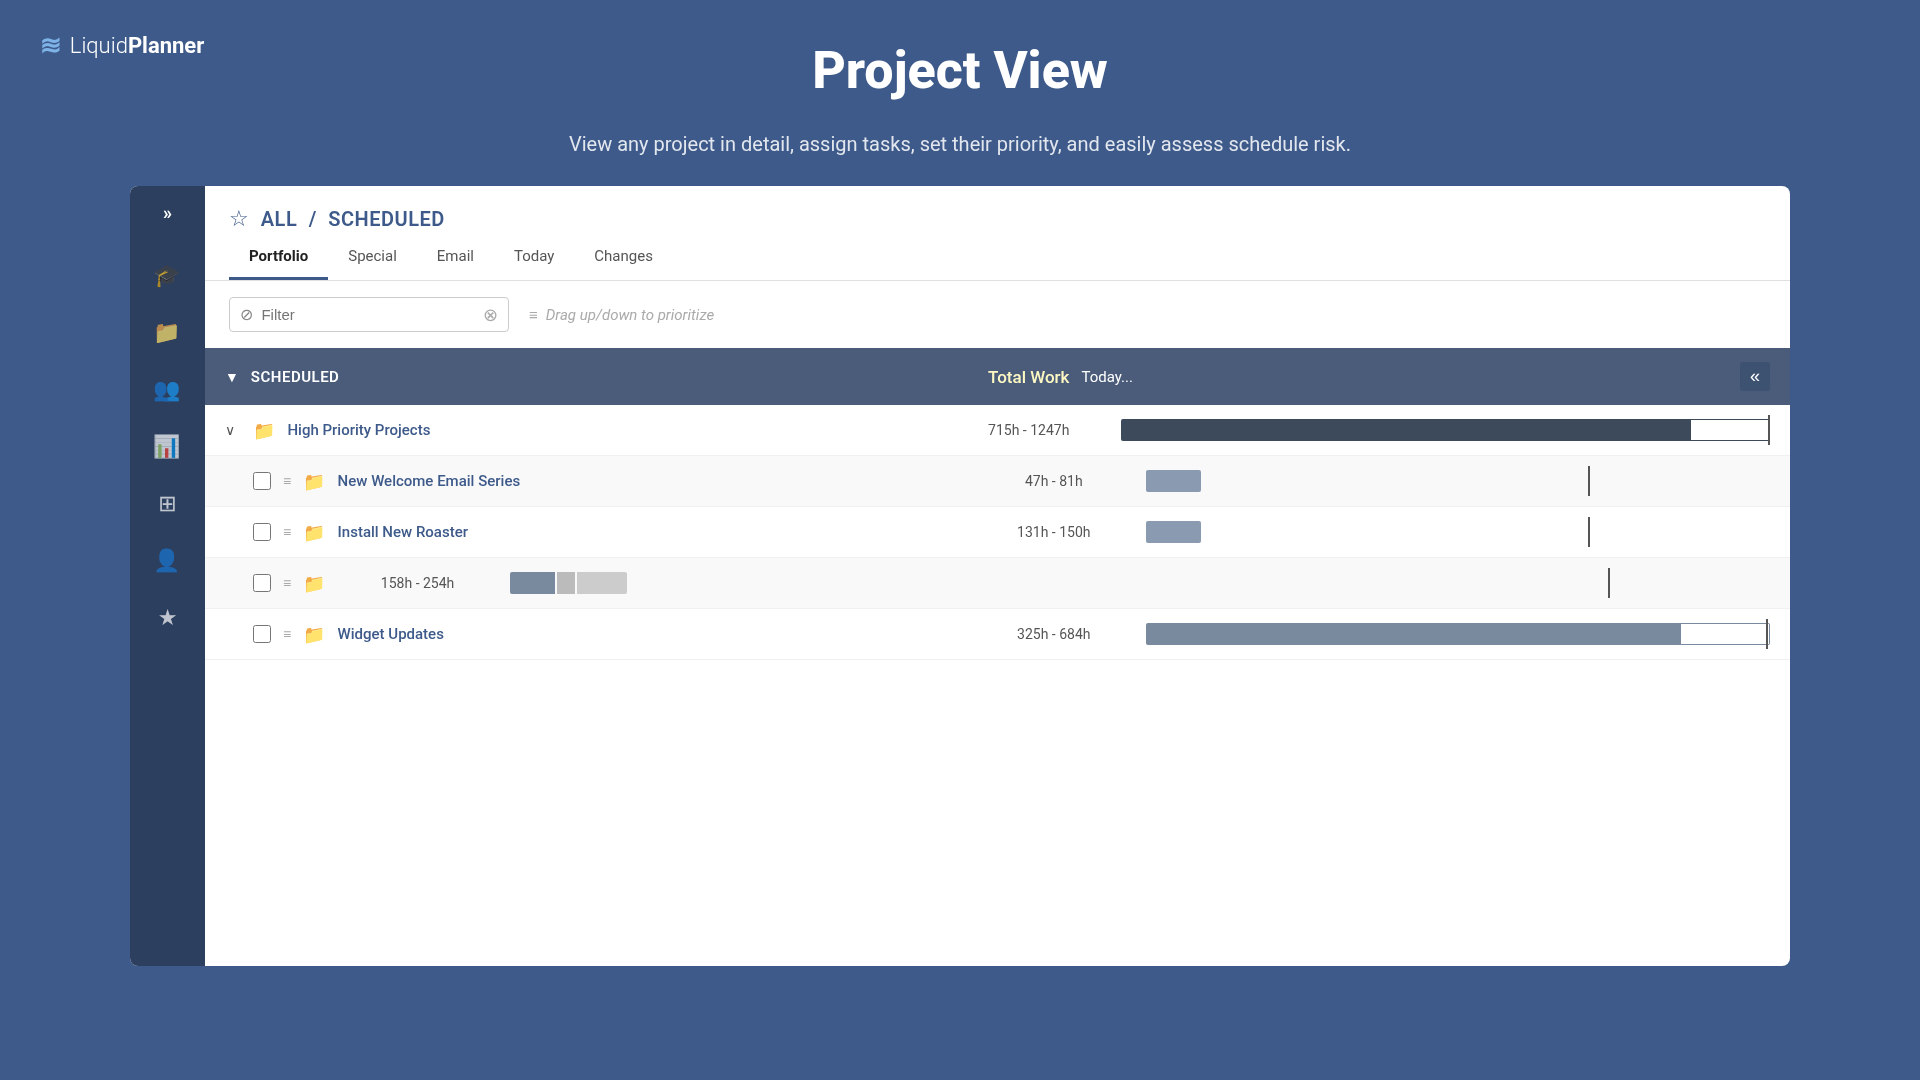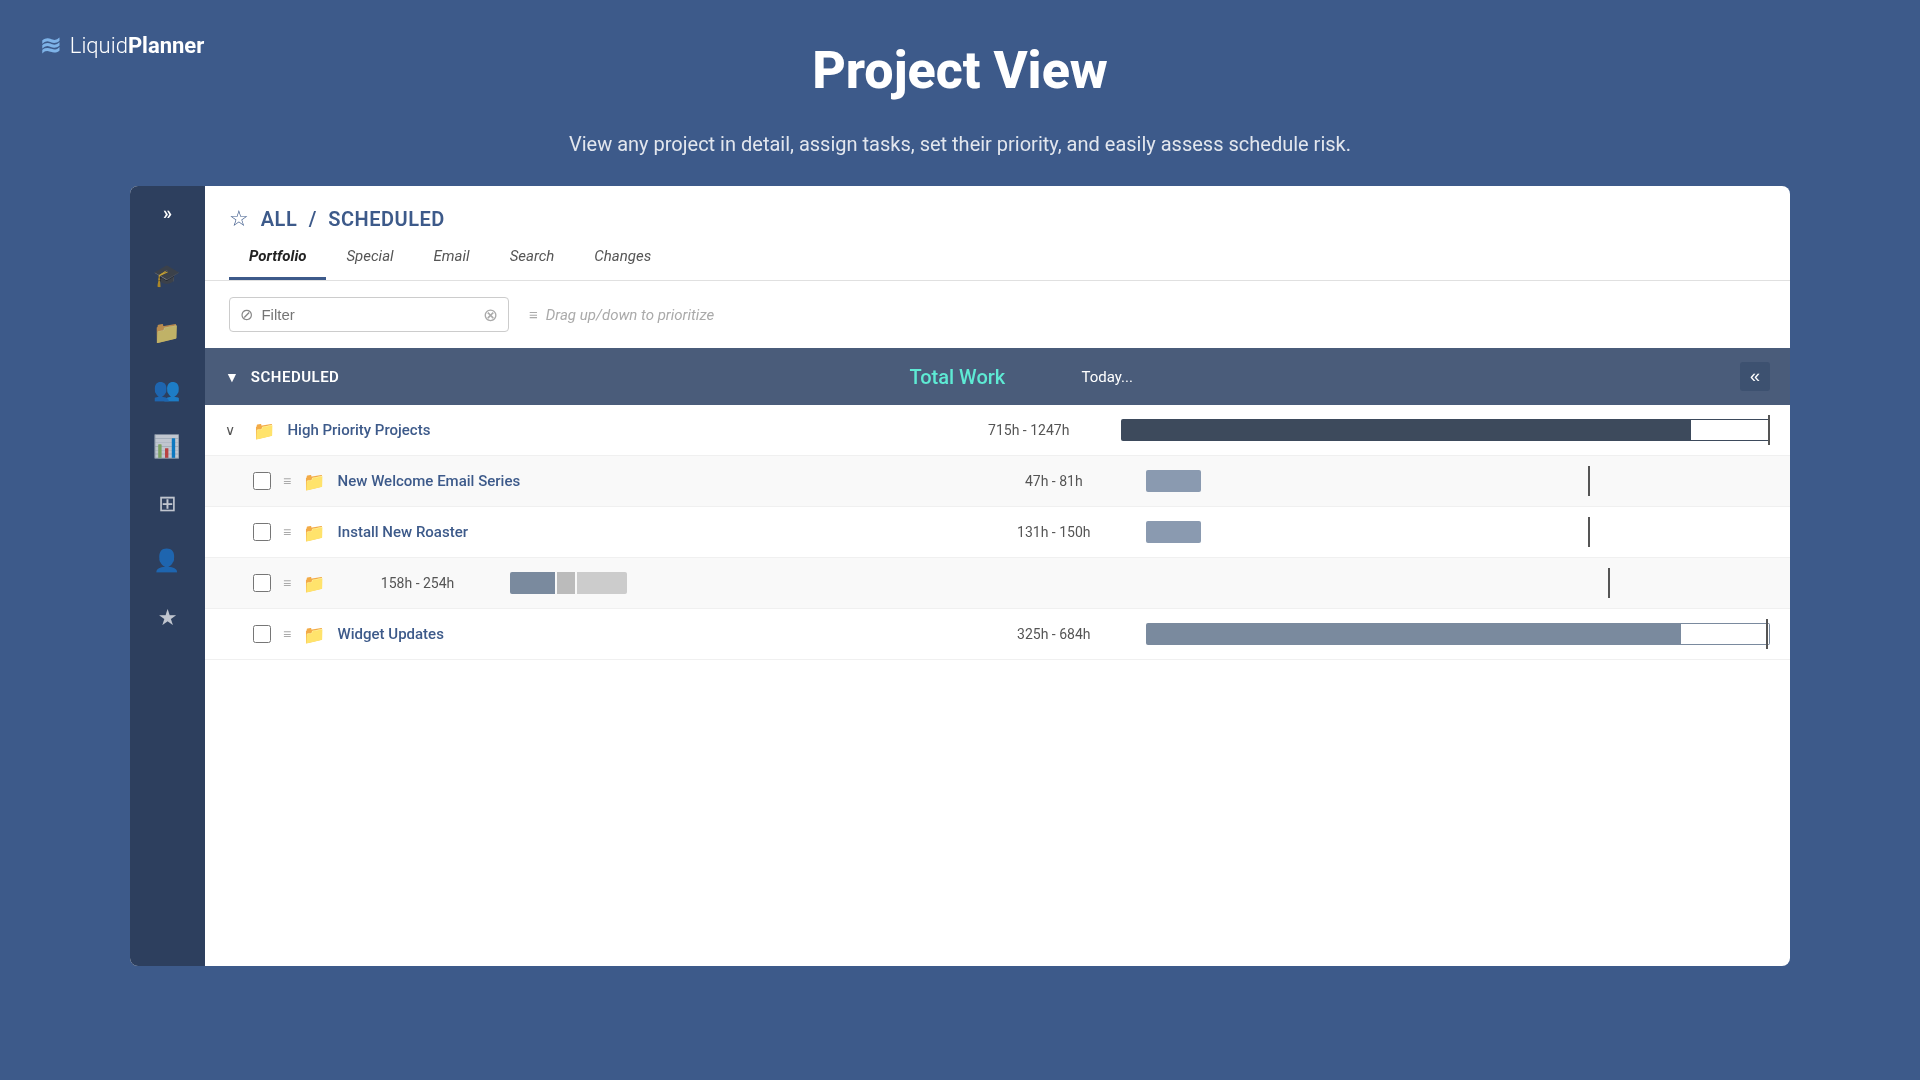--- a/index.html
+++ b/index.html
@@ -132,21 +132,20 @@
       border-bottom: 1px solid #e0e0e0;
       margin-top: 4px;
     }
     .tab {
       padding: 12px 20px;
       font-size: 15px;
       color: #555;
       cursor: pointer;
       border-bottom: 3px solid transparent;
       font-weight: 400;
-      font-style: italic;
     }
     .tab.active {
       color: #222;
       font-weight: 700;
       border-bottom: 3px solid #3d5a8a;
     }
 
     
     .filter-bar {
       padding: 16px 24px;
@@ -209,24 +208,24 @@
     }
     .header-label {
       flex: 1;
       color: white;
       font-size: 15px;
       font-weight: 600;
       letter-spacing: 0.5px;
     }
     .header-total-work {
       width: 160px;
-      color: #5eead4;
-      font-size: 20px;
+      color: #fef9c3;
+      font-size: 17px;
       font-weight: 500;
-      text-align: left;
+      text-align: right;
     }
     .header-timeline {
       flex: 1;
       color: white;
       font-size: 14px;
     }
     .today-label {
       font-size: 15px;
       font-weight: 400;
     }
@@ -368,21 +367,21 @@
         <span>ALL</span>
         <span class="separator">/</span>
         <span>SCHEDULED</span>
       </span>
     </div>
 
     <div class="tabs">
       <div class="tab active">Portfolio</div>
       <div class="tab">Special</div>
       <div class="tab">Email</div>
-      <div class="tab">Search</div>
+      <div class="tab">Today</div>
       <div class="tab">Changes</div>
     </div>
 
     <div class="filter-bar">
       <div class="filter-input-wrap">
         <span class="filter-icon">⊘</span>
         <input class="filter-input" placeholder="Filter" style="">
         <span class="filter-clear">⊗</span>
       </div>
       <div class="drag-hint">

